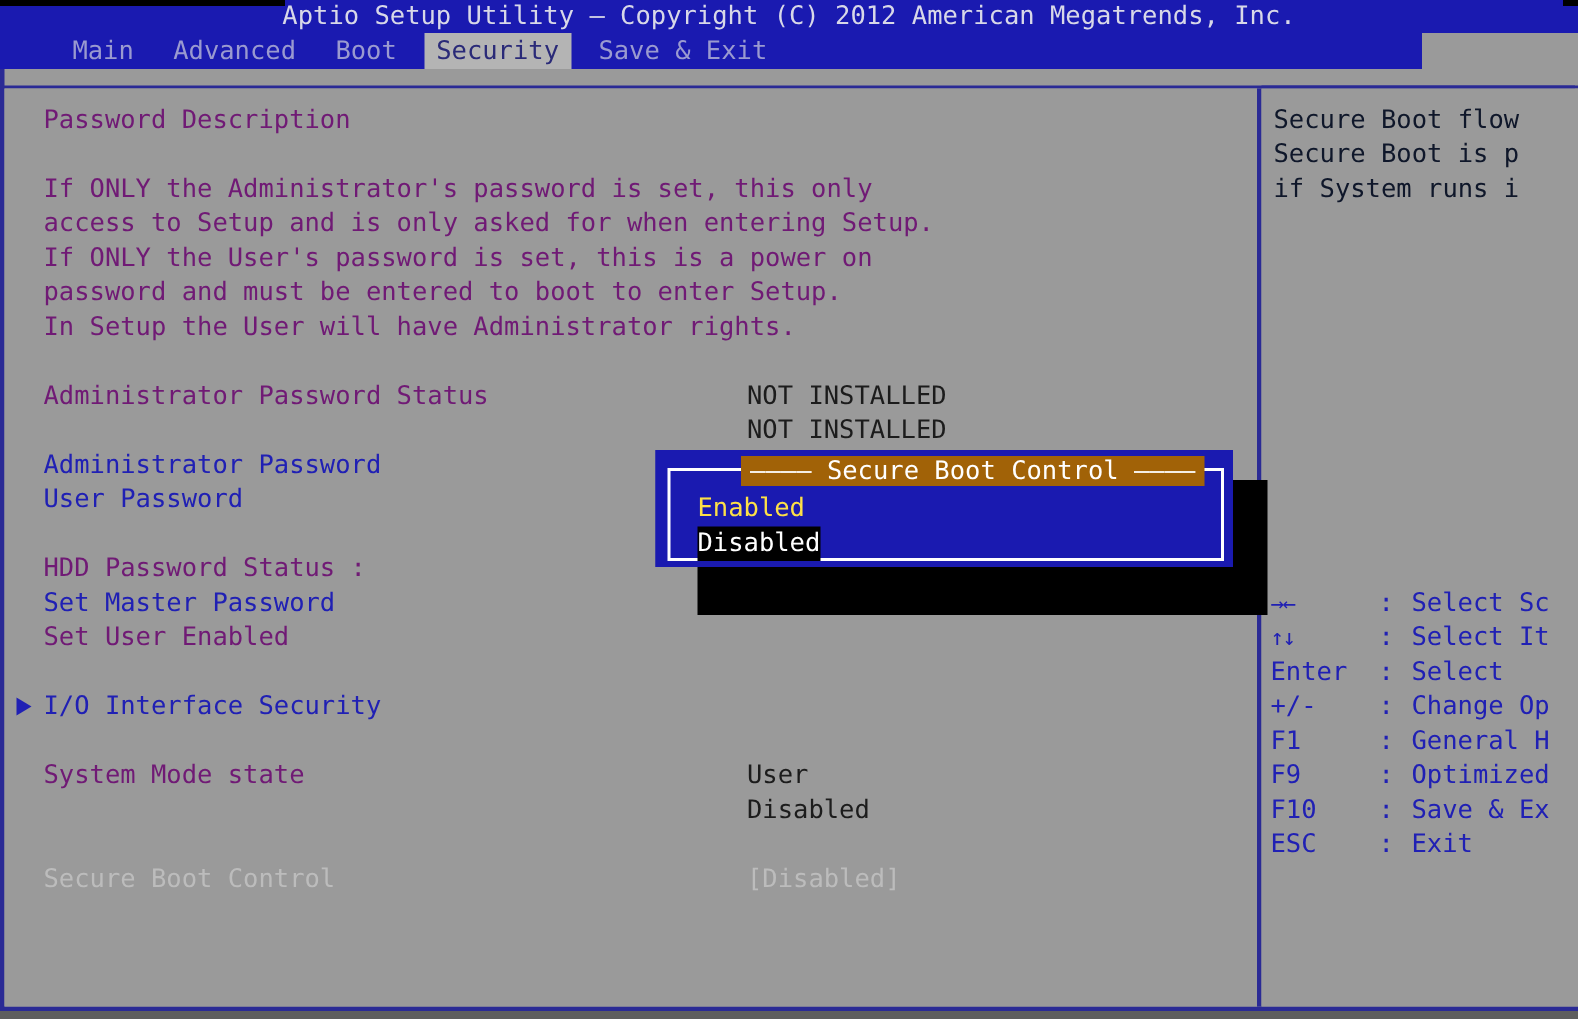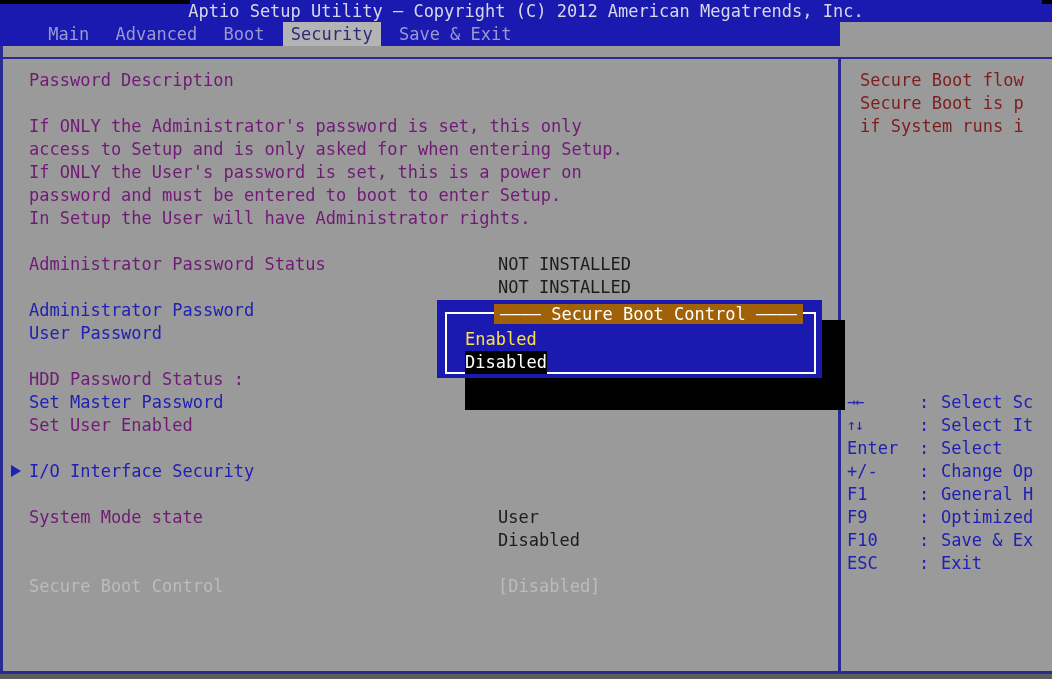--- a/index.html
+++ b/index.html
@@ -32,21 +32,21 @@
     white-space: nowrap;
     letter-spacing: 0px;
   }
   #titlebar .shade-l { position:absolute; left:0; top:0; width:190px; height:4px; background:#000; }
   #titlebar .shade-r { position:absolute; right:0; top:0; width:10px; height:4px; background:#000; }
 
   
   #menubar {
     position: absolute;
     left: 0; top: 22px;
-    width: 840px; height: 24px;
+    width: 948px; height: 24px;
     background: #1a1ab0;
     white-space: nowrap;
   }
   .menu-item {
     display: inline-block;
     height: 24px;
     line-height: 24px;
     color: #9a9ad0;
     padding: 0 8px;
     vertical-align: top;
@@ -143,24 +143,23 @@
     position: absolute;
     left: 841px; top: 59px;
     width: 211px; height: 612px;
     background: #9a9a9a;
     overflow: hidden;
   }
   .help-line {
     position: relative;
     height: 23px;
     white-space: nowrap;
-    color: #7f1d1d;
+    color: #0f172a;
     padding-left: 8px;
     overflow: hidden;
-    margin-left: 11px;
   }
   .key-row {
     position: relative;
     height: 23px;
     white-space: nowrap;
     color: #2020b4;
     overflow: hidden;
   }
   .key-name {
     position: absolute;

